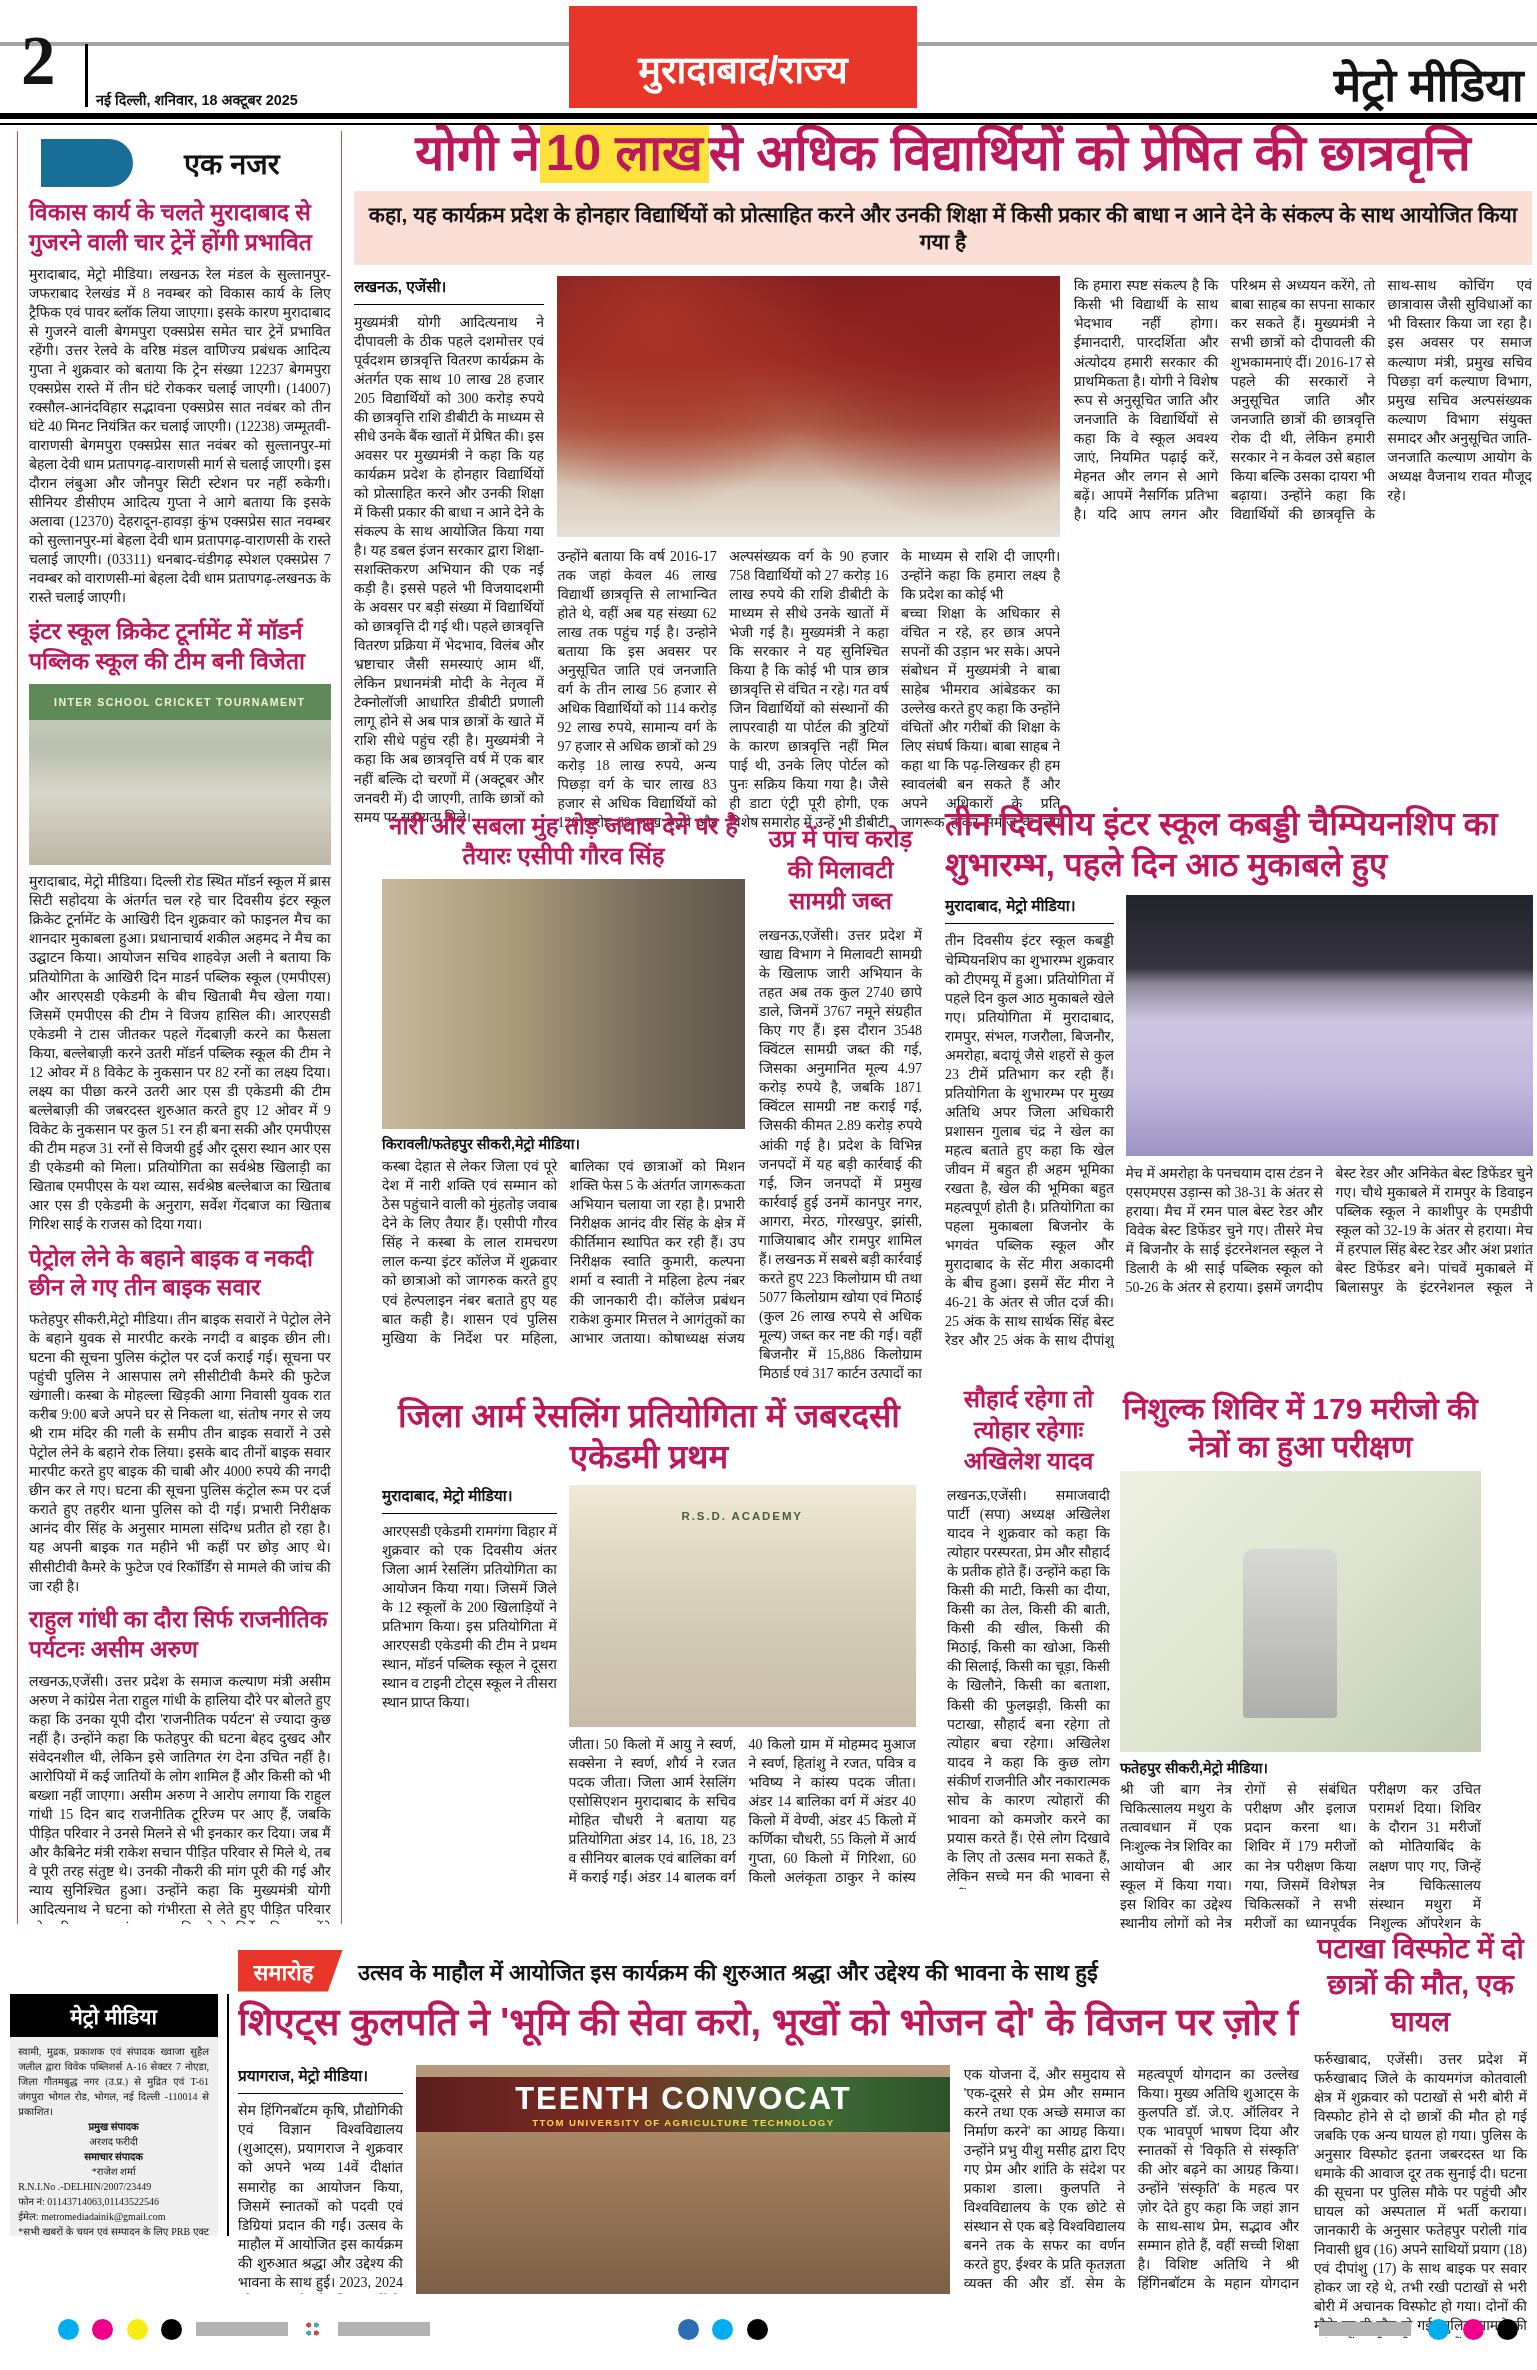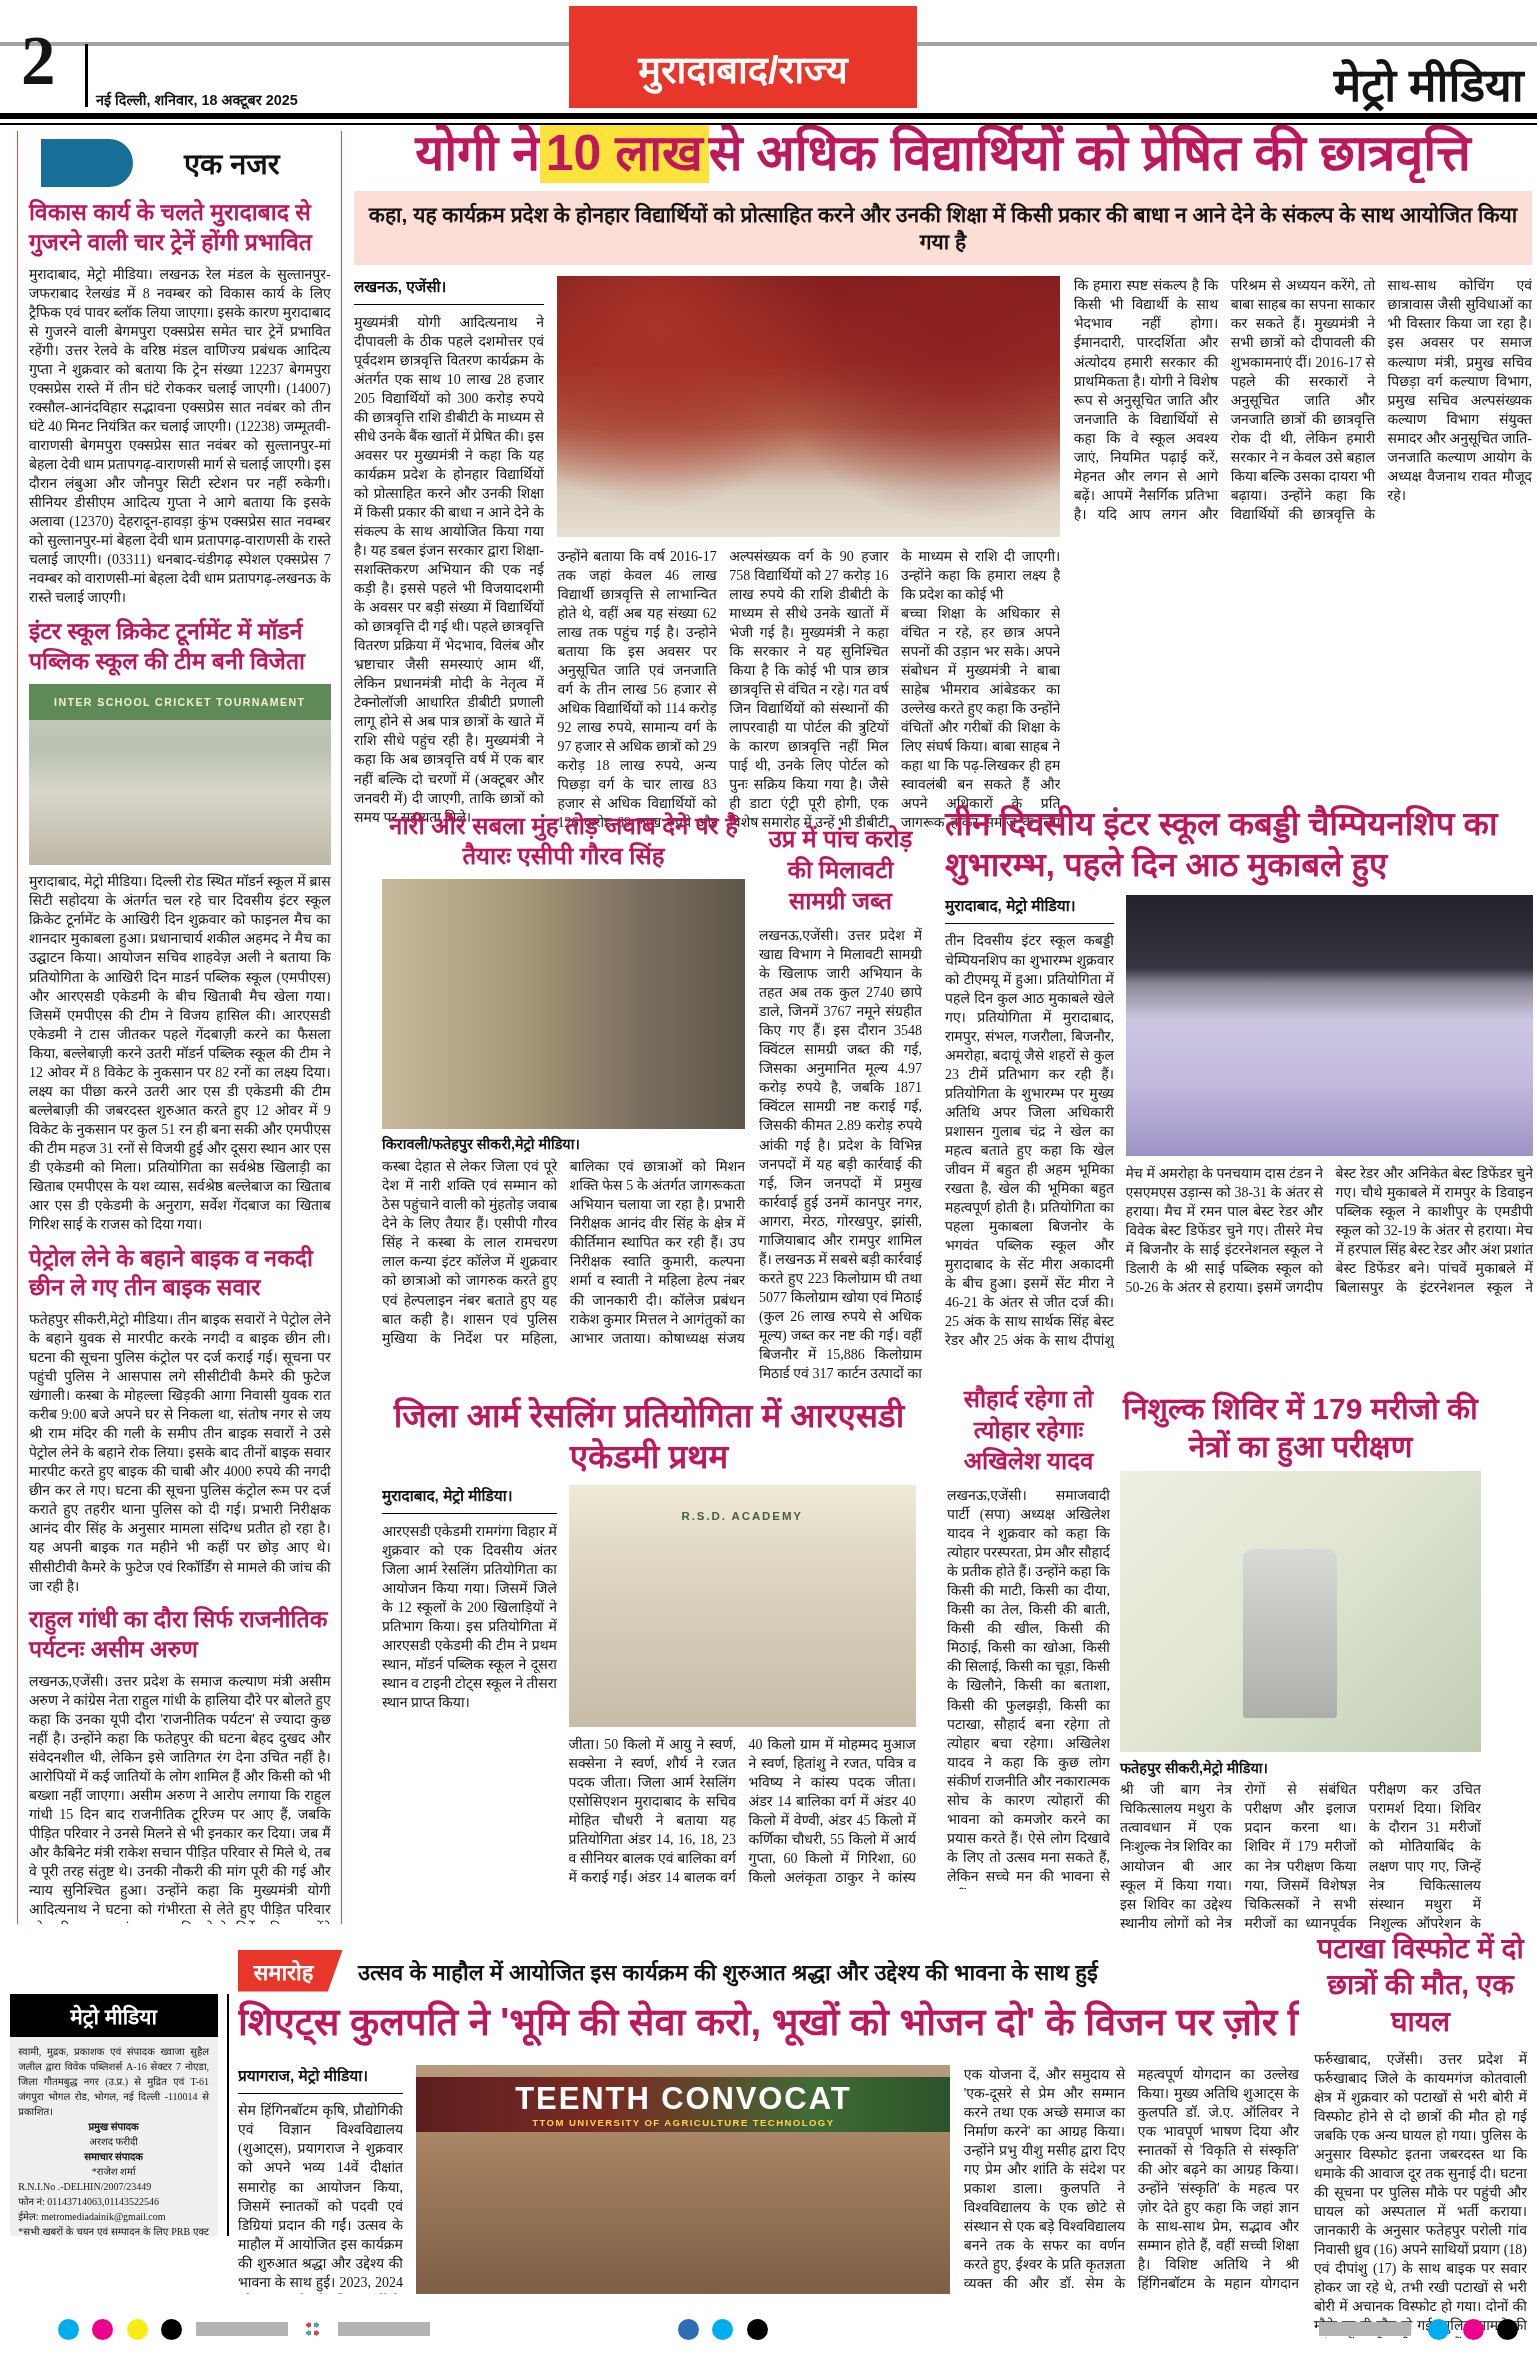--- a/index.html
+++ b/index.html
@@ -213,21 +213,21 @@
       <div class="kab-right">
         <div class="kab-ph"></div>
         <div class="kab-2col cols2 jbody">
           <div>मेच में अमरोहा के पनचयाम दास टंडन ने एसएमएस उड़ान्स को 38-31 के अंतर से हराया। मैच में रमन पाल बेस्ट रेडर और विवेक बेस्ट डिफेंडर चुने गए। तीसरे मेच में बिजनौर के साई इंटरनेशनल स्कूल ने डिलारी के श्री साई पब्लिक स्कूल को 50-26 के अंतर से हराया। इसमें जगदीप बेस्ट रेडर और अनिकेत बेस्ट डिफेंडर चुने गए। चौथे मुकाबले में रामपुर के डिवाइन पब्लिक स्कूल ने काशीपुर के एमडीपी स्कूल को 32-19 के अंतर से हराया। मेच में हरपाल सिंह बेस्ट रेडर और अंश प्रशांत बेस्ट डिफेंडर बने। पांचवें मुकाबले में बिलासपुर के इंटरनेशनल स्कूल ने एमडीबी पब्लिक स्कूल को 38-34 से हराया। छठे मेच में बिजनौर के फादरसन स्कूल ने रामपुर के एमडीबी स्कूल को 36-33, सातवें मेच में अमरोहा के ब्लू बर्ड्स स्कूल ने मुरादाबाद के ग्रीन मिडोज को 34-23 और आठवें मेच में मुरादाबाद के एमएस पब्लिक स्कूल ने असमोली के सेंट एंथनी स्कूल को 34-26 के अंतर से हराकर प्रतियोगिता में बढ़त बनाई।</div>
         </div>
       </div>
     </div>
   </section>
 
   <section class="abs arm">
-    <h2>जिला आर्म रेसलिंग प्रतियोगिता में आरएसडी एकेडमी प्रथम</h2>
+    <h2>जिला आर्म रेसलिंग प्रतियोगिता में जबरदसी एकेडमी प्रथम</h2>
     <div class="arm-grid">
       <div class="arm-col1">
         <div class="byline">मुरादाबाद, मेट्रो मीडिया।</div>
         <div class="jbody">आरएसडी एकेडमी रामगंगा विहार में शुक्रवार को एक दिवसीय अंतर जिला आर्म रेसलिंग प्रतियोगिता का आयोजन किया गया। जिसमें जिले के 12 स्कूलों के 200 खिलाड़ियों ने प्रतिभाग किया। इस प्रतियोगिता में आरएसडी एकेडमी की टीम ने प्रथम स्थान, मॉडर्न पब्लिक स्कूल ने दूसरा स्थान व टाइनी टोट्स स्कूल ने तीसरा स्थान प्राप्त किया।</div>
       </div>
       <div class="arm-right">
         <div class="arm-ph">
           <div class="arm-banner">R.S.D. ACADEMY</div>
         </div>
         <div class="arm-2col cols2 jbody">

